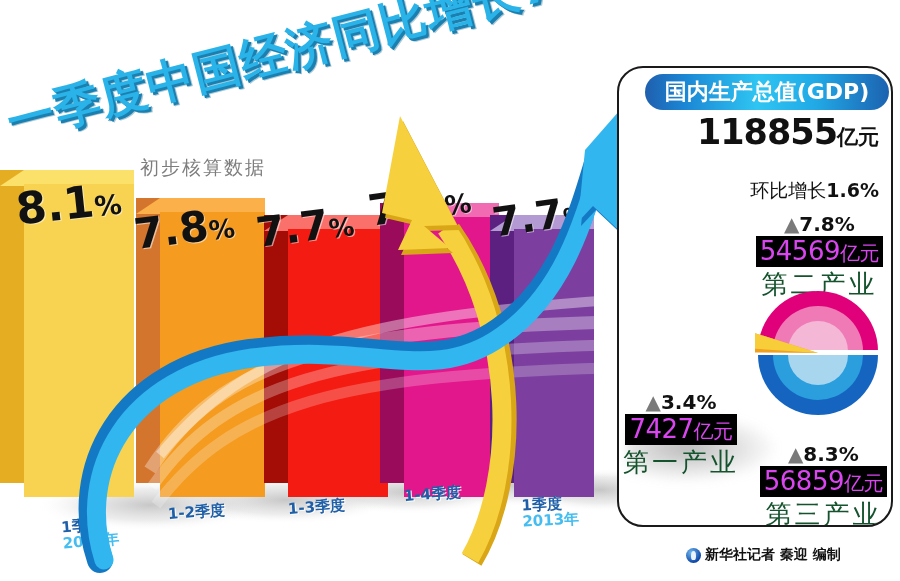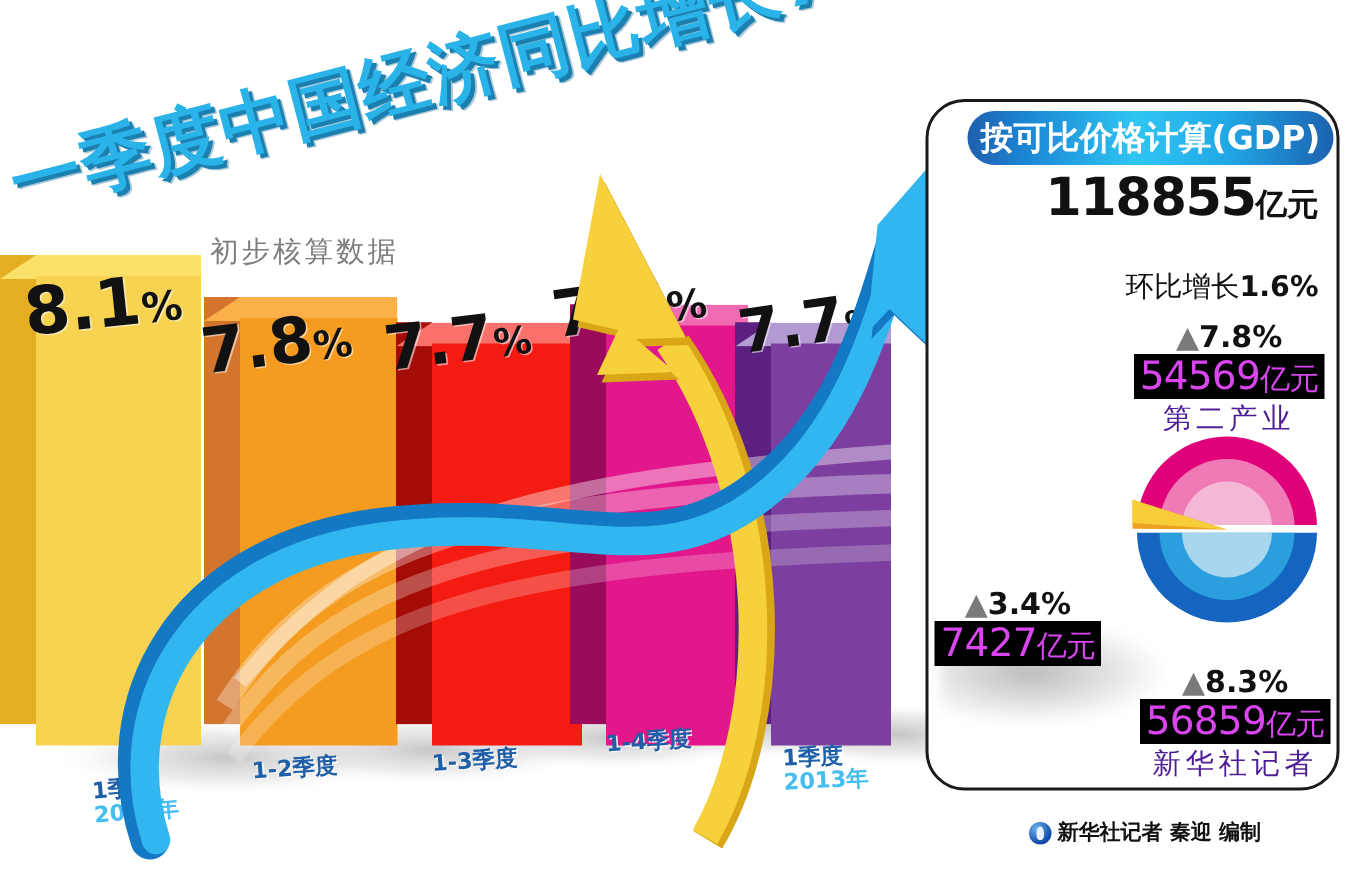--- a/index.html
+++ b/index.html
@@ -83,21 +83,21 @@
   .gdp-note2 b{font-weight:bold;}
   .tri{color:#7a7a7a;}
 
   .seg{position:absolute;white-space:nowrap;}
   .seg .pctline{font-size:20px;font-weight:bold;color:#111;text-align:center;}
   .seg .valbox{
     background:#000;color:#d946ef;font-weight:normal;font-size:26px;
     padding:0 4px;display:inline-block;letter-spacing:-.5px;
   }
   .seg .valbox .u{font-size:20px;}
-  .seg .name{font-size:19px;color:#4c1d95;letter-spacing:3px;text-align:center;}
+  .seg .name{font-size:26px;color:#14532d;letter-spacing:3px;text-align:center;}
 
   
   .donut{position:absolute;left:136px;top:222px;width:126px;height:126px;}
 
   
   .footer{position:absolute;left:487px;top:548px;font-size:14px;font-weight:bold;color:#111;white-space:nowrap;}
   .footer2{position:absolute;left:686px;top:546px;font-size:14px;font-weight:bold;color:#111;white-space:nowrap;display:flex;align-items:center;gap:4px;}
   .logo{width:15px;height:15px;border-radius:50%;background:radial-gradient(circle at 35% 30%,#6fb7ef,#1048a8 70%);display:inline-block;position:relative;}
   .logo:after{content:"";position:absolute;left:5px;top:3px;width:5px;height:9px;border-radius:50% 50% 40% 40%;background:#eaf3ff;}
 
@@ -225,21 +225,21 @@
     </svg>
   </div>
 
   <div class="headline">一季度中国经济同比增长7.7%</div>
   <div class="subtitle">初步核算数据</div>
 
   <div class="panel">
 
     <div class="panel-shadow"></div>
 
-    <div class="panel-header">按可比价格计算(GDP)</div>
+    <div class="panel-header">国内生产总值(GDP)</div>
 
     <div class="gdp-val">
       <span class="num">118855</span><span class="unit">亿元</span>
     </div>
 
 
     <div class="gdp-note2">
       <span>环比增长</span><b>1.6%</b>
     </div>
 
@@ -249,28 +249,29 @@
       </div>
       <div><span class="valbox"><span>54569</span><span class="u">亿元</span></span></div>
       <div class="name">第二产业</div>
     </div>
 
     <div class="seg" style="left:4px;top:288px;text-align:center;margin-top:34px;">
       <div class="pctline">
         <span class="tri">▲</span><span>3.4%</span>
       </div>
       <div><span class="valbox"><span>7427</span><span class="u">亿元</span></span></div>
+      <div class="name">第一产业</div>
     </div>
 
     <div class="seg" style="right:4px;top:374px;text-align:center;">
       <div class="pctline">
         <span class="tri">▲</span><span>8.3%</span>
       </div>
       <div><span class="valbox"><span>56859</span><span class="u">亿元</span></span></div>
-      <div class="name">新华社记者</div>
+      <div class="name">第三产业</div>
     </div>
 
     <svg class="donut" viewBox="0 0 126 126">
 
       <path d="M3 61 A60 60 0 0 1 123 61 Z" fill="#e0007a"></path>
       <path d="M18 61 A45 45 0 0 1 108 61 Z" fill="#ef7ab5"></path>
       <path d="M33 61 A30 30 0 0 1 93 61 Z" fill="#f4b8d6"></path>
 
       <path d="M3 65 A60 60 0 0 0 123 65 Z" fill="#1565c0"></path>
       <path d="M18 65 A45 45 0 0 0 108 65 Z" fill="#2b9ede"></path>

